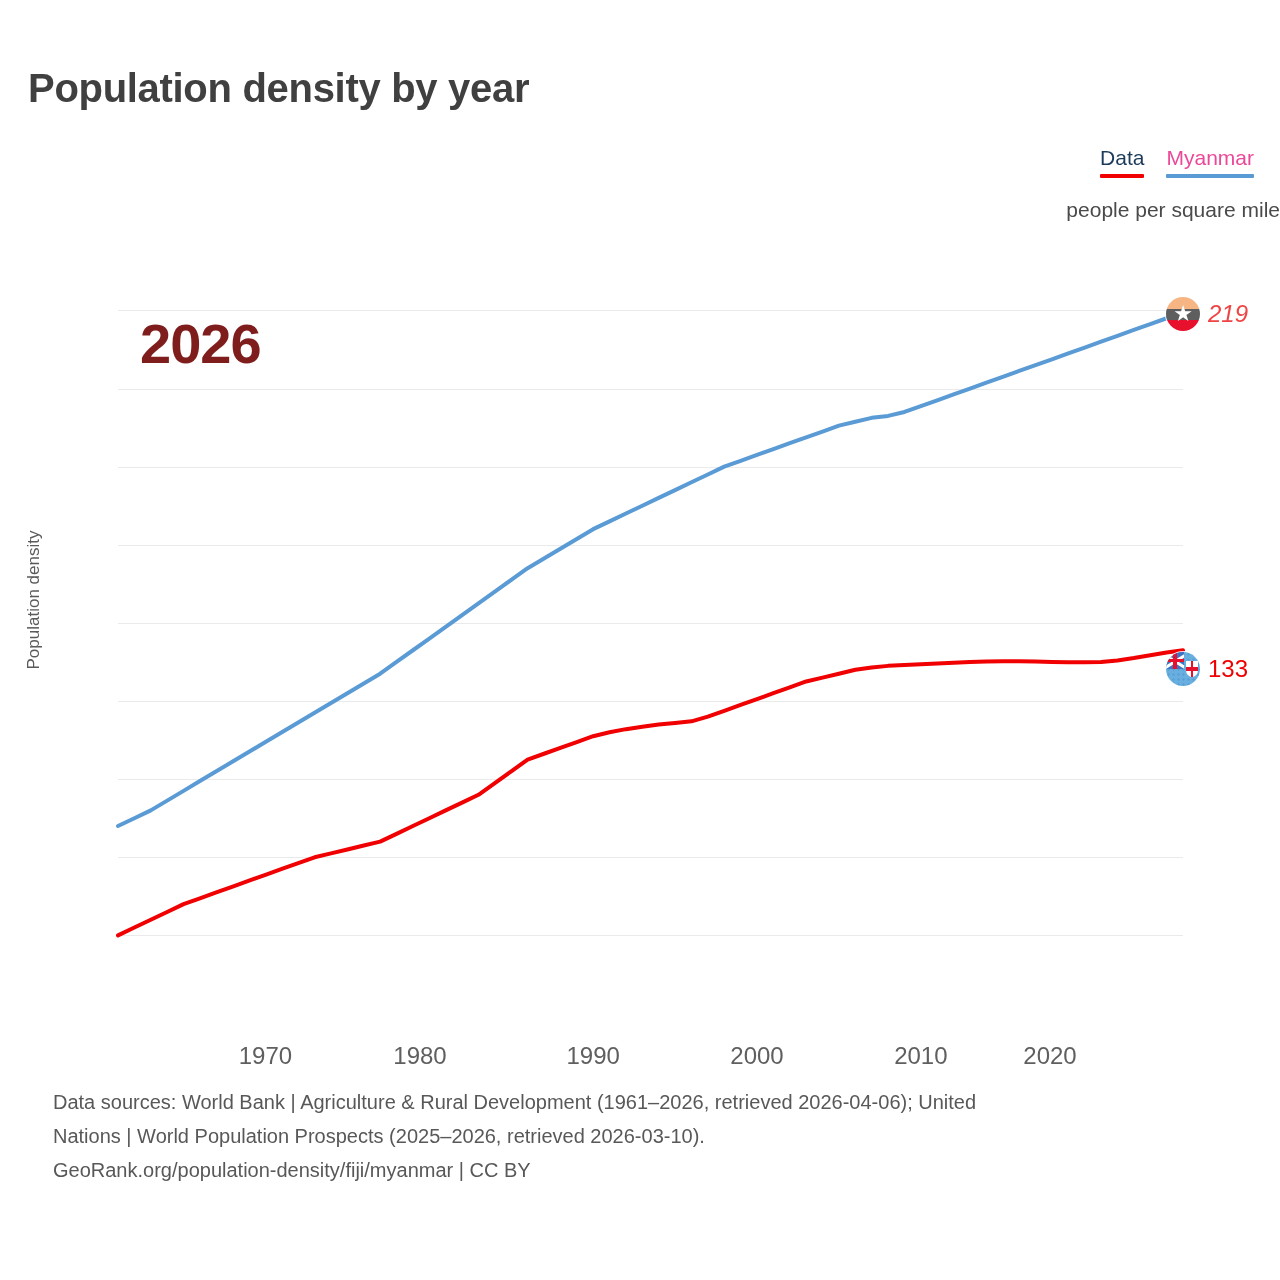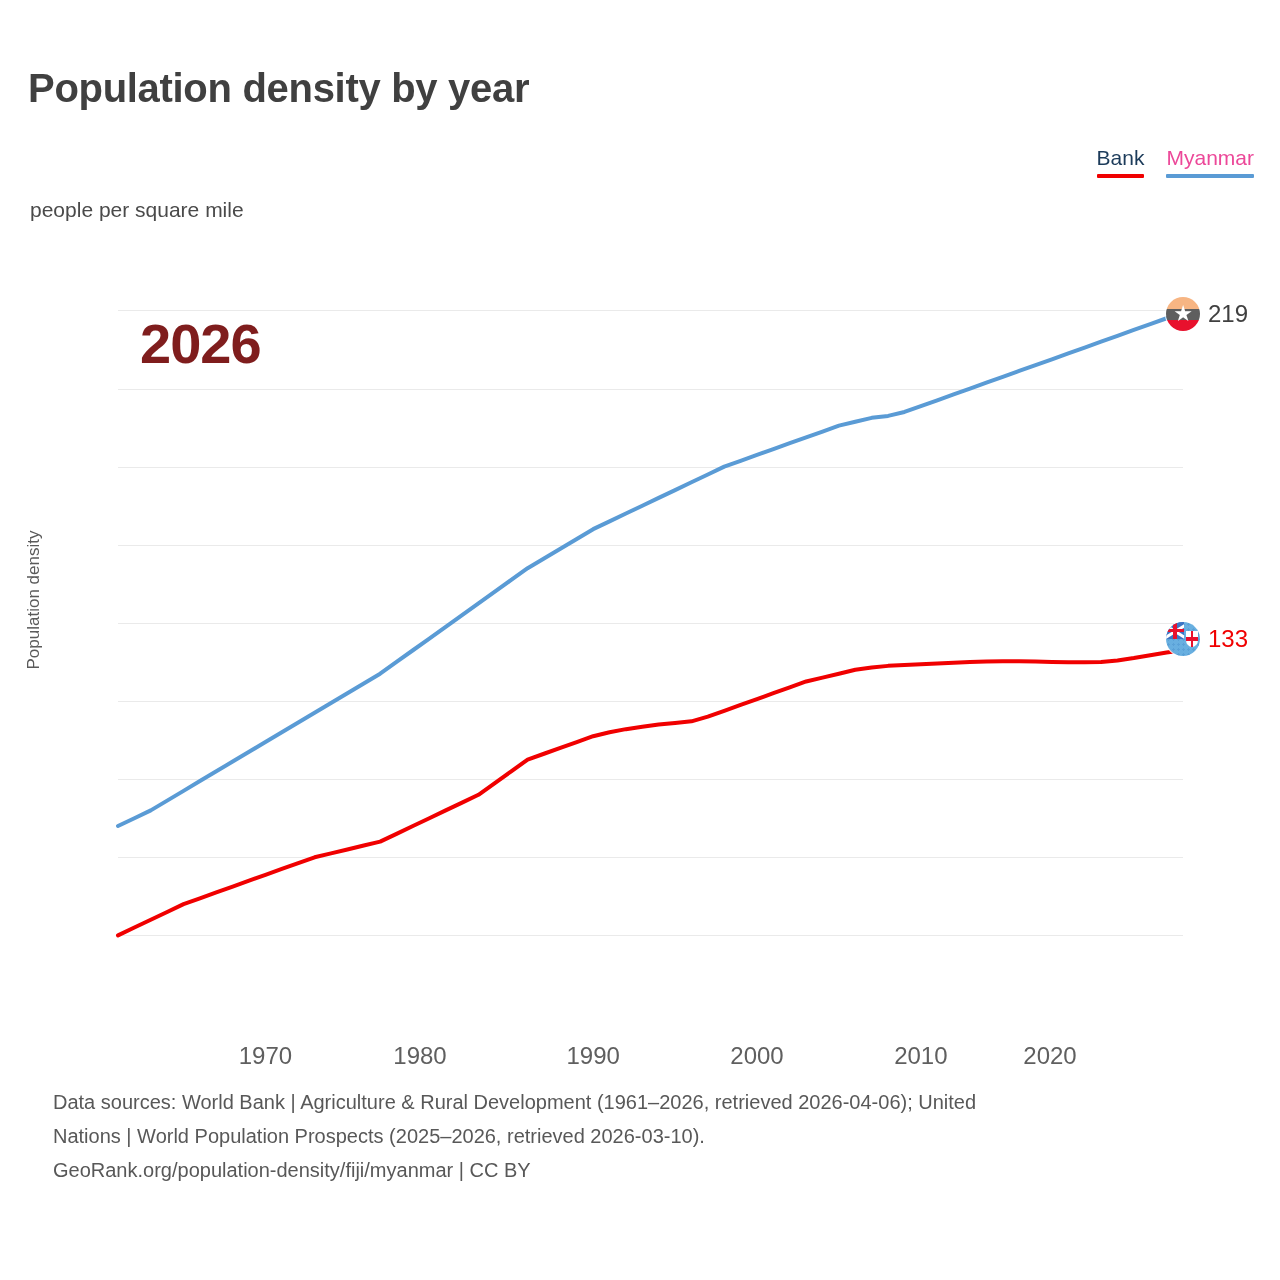--- a/index.html
+++ b/index.html
@@ -62,21 +62,21 @@
   }
   .legend-item.fiji .legend-label { color: #1c3b5a; }
   .legend-item.myanmar .legend-label { color: #ec4899; }
 
   
   .subtitle {
     position: absolute;
     left: 0;
     right: 0;
     top: 198px;
-    text-align: left;
+    text-align: right;
     font-size: 21px;
     color: #4a4a4a;
     padding-left: 30px;
   }
 
   
   .plot-wrap {
     position: absolute;
     left: 0;
     top: 250px;
@@ -146,21 +146,21 @@
     overflow: hidden;
     position: relative;
     flex: 0 0 auto;
     box-shadow: 0 0 0 1px rgba(255,255,255,0.85);
   }
   .end-value {
     font-size: 24px;
     margin-left: 8px;
     white-space: nowrap;
   }
-  .end-value.blue { color: #404040; }
+  .end-value.blue { color: #ef4444; font-style: italic; }
   .end-value.red  { color: #f00000; }
 
   
   .fl-mm .b1 { position:absolute; left:0; top:0;    width:100%; height:33.4%; background:#f7b583; }
   .fl-mm .b2 { position:absolute; left:0; top:33.4%;width:100%; height:33.3%; background:#5e5e5e; }
   .fl-mm .b3 { position:absolute; left:0; top:66.7%;width:100%; height:33.3%; background:#e8112d; }
   .fl-mm .star {
     position:absolute; left:50%; top:50%; transform:translate(-50%,-50%);
     font-size: 22px; line-height: 22px; color:#ffffff;
   }
@@ -214,21 +214,21 @@
 </style>
 </head>
 <body>
 
 <div class="page">
 
   <div class="chart-title">Population density by year</div>
 
   <div class="legend">
     <div class="legend-item fiji">
-      <span class="legend-label">Bank</span>
+      <span class="legend-label">Data</span>
       <span class="legend-rule" style="background:#f00000"></span>
     </div>
     <div class="legend-item myanmar">
       <span class="legend-label">Myanmar</span>
       <span class="legend-rule" style="background:#5a9bd5"></span>
     </div>
   </div>
 
   <div class="subtitle">people per square mile</div>
 
@@ -268,21 +268,21 @@
       <div class="endpoint" id="ep-myanmar" style="left: 1065px; top: 27.3412px;">
         <span class="flag-dot fl-mm">
           <span class="b1"></span>
             <span class="b2"></span>
             <span class="b3"></span>
           <span class="star">★</span>
         </span>
         <span class="end-value blue">219</span>
       </div>
 
-      <div class="endpoint" id="ep-fiji" style="left: 1065px; top: 352px;">
+      <div class="endpoint" id="ep-fiji" style="left: 1065px; top: 382px;">
         <span class="flag-dot fl-fj">
           <span class="dots"></span>
           <span class="canton">
               <span class="d1"></span>
               <span class="d2"></span>
               <span class="h"></span>
               <span class="v"></span>
             </span>
           <span class="shield">
               <span class="sh-h"></span>

